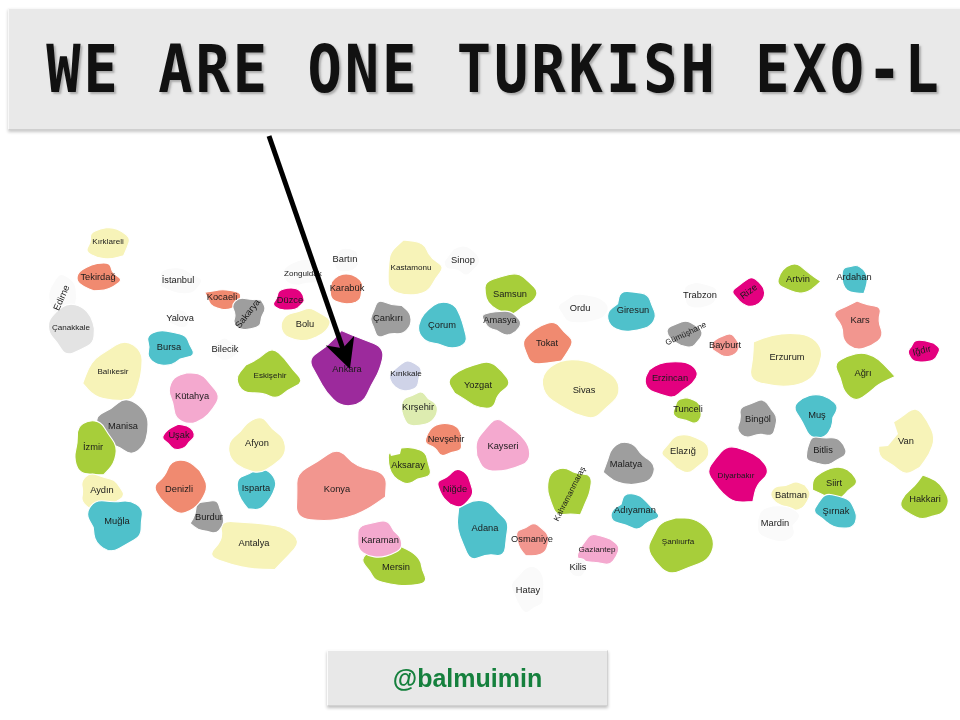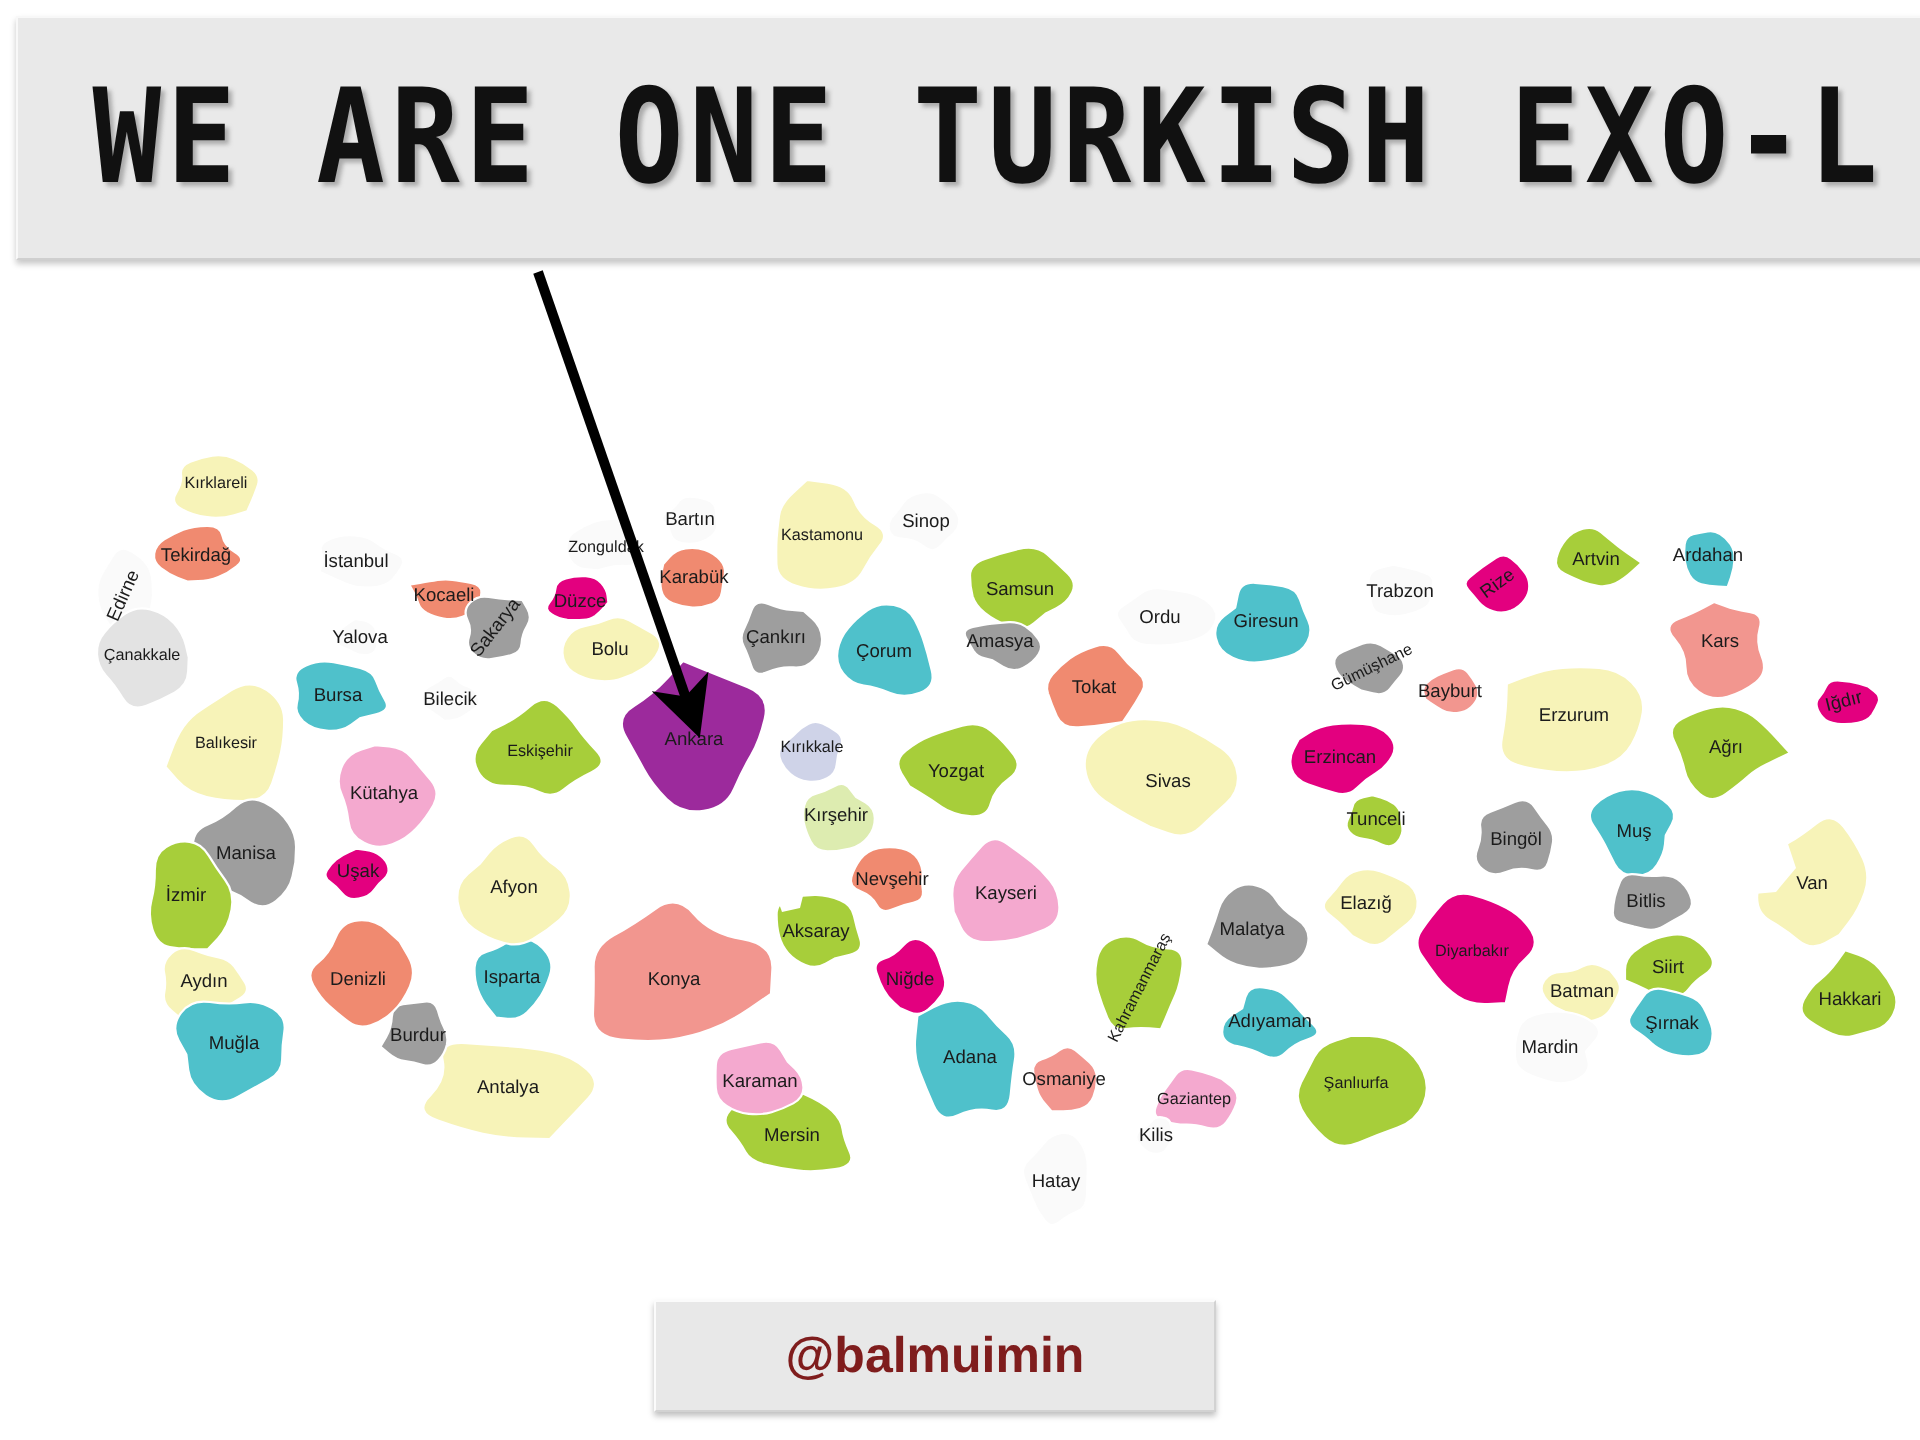--- a/index.html
+++ b/index.html
@@ -440,16 +440,16 @@
   <svg id="arrow-layer" viewBox="0 0 960 720" xmlns="http://www.w3.org/2000/svg">
     <defs>
       <marker id="arrowhead" markerWidth="6" markerHeight="6" refX="2.4" refY="3" orient="auto" markerUnits="strokeWidth">
         <path d="M0,0 L6,3 L0,6 L1.6,3 Z" fill="#000000"></path>
       </marker>
     </defs>
     <line id="arrow-line" x1="255" y1="136" x2="330" y2="352" stroke="#000000" stroke-width="5" marker-end="url(#arrowhead)"></line>
   </svg>
 
   <div id="caption-plate" style="background: rgb(232, 232, 232);">
-    <div id="caption-text" style="color: #7f1d1d;">@balmuimin</div>
+    <div id="caption-text" style="color: #15803d;">@balmuimin</div>
   </div>
 
 </div>
 
 </body></html>

